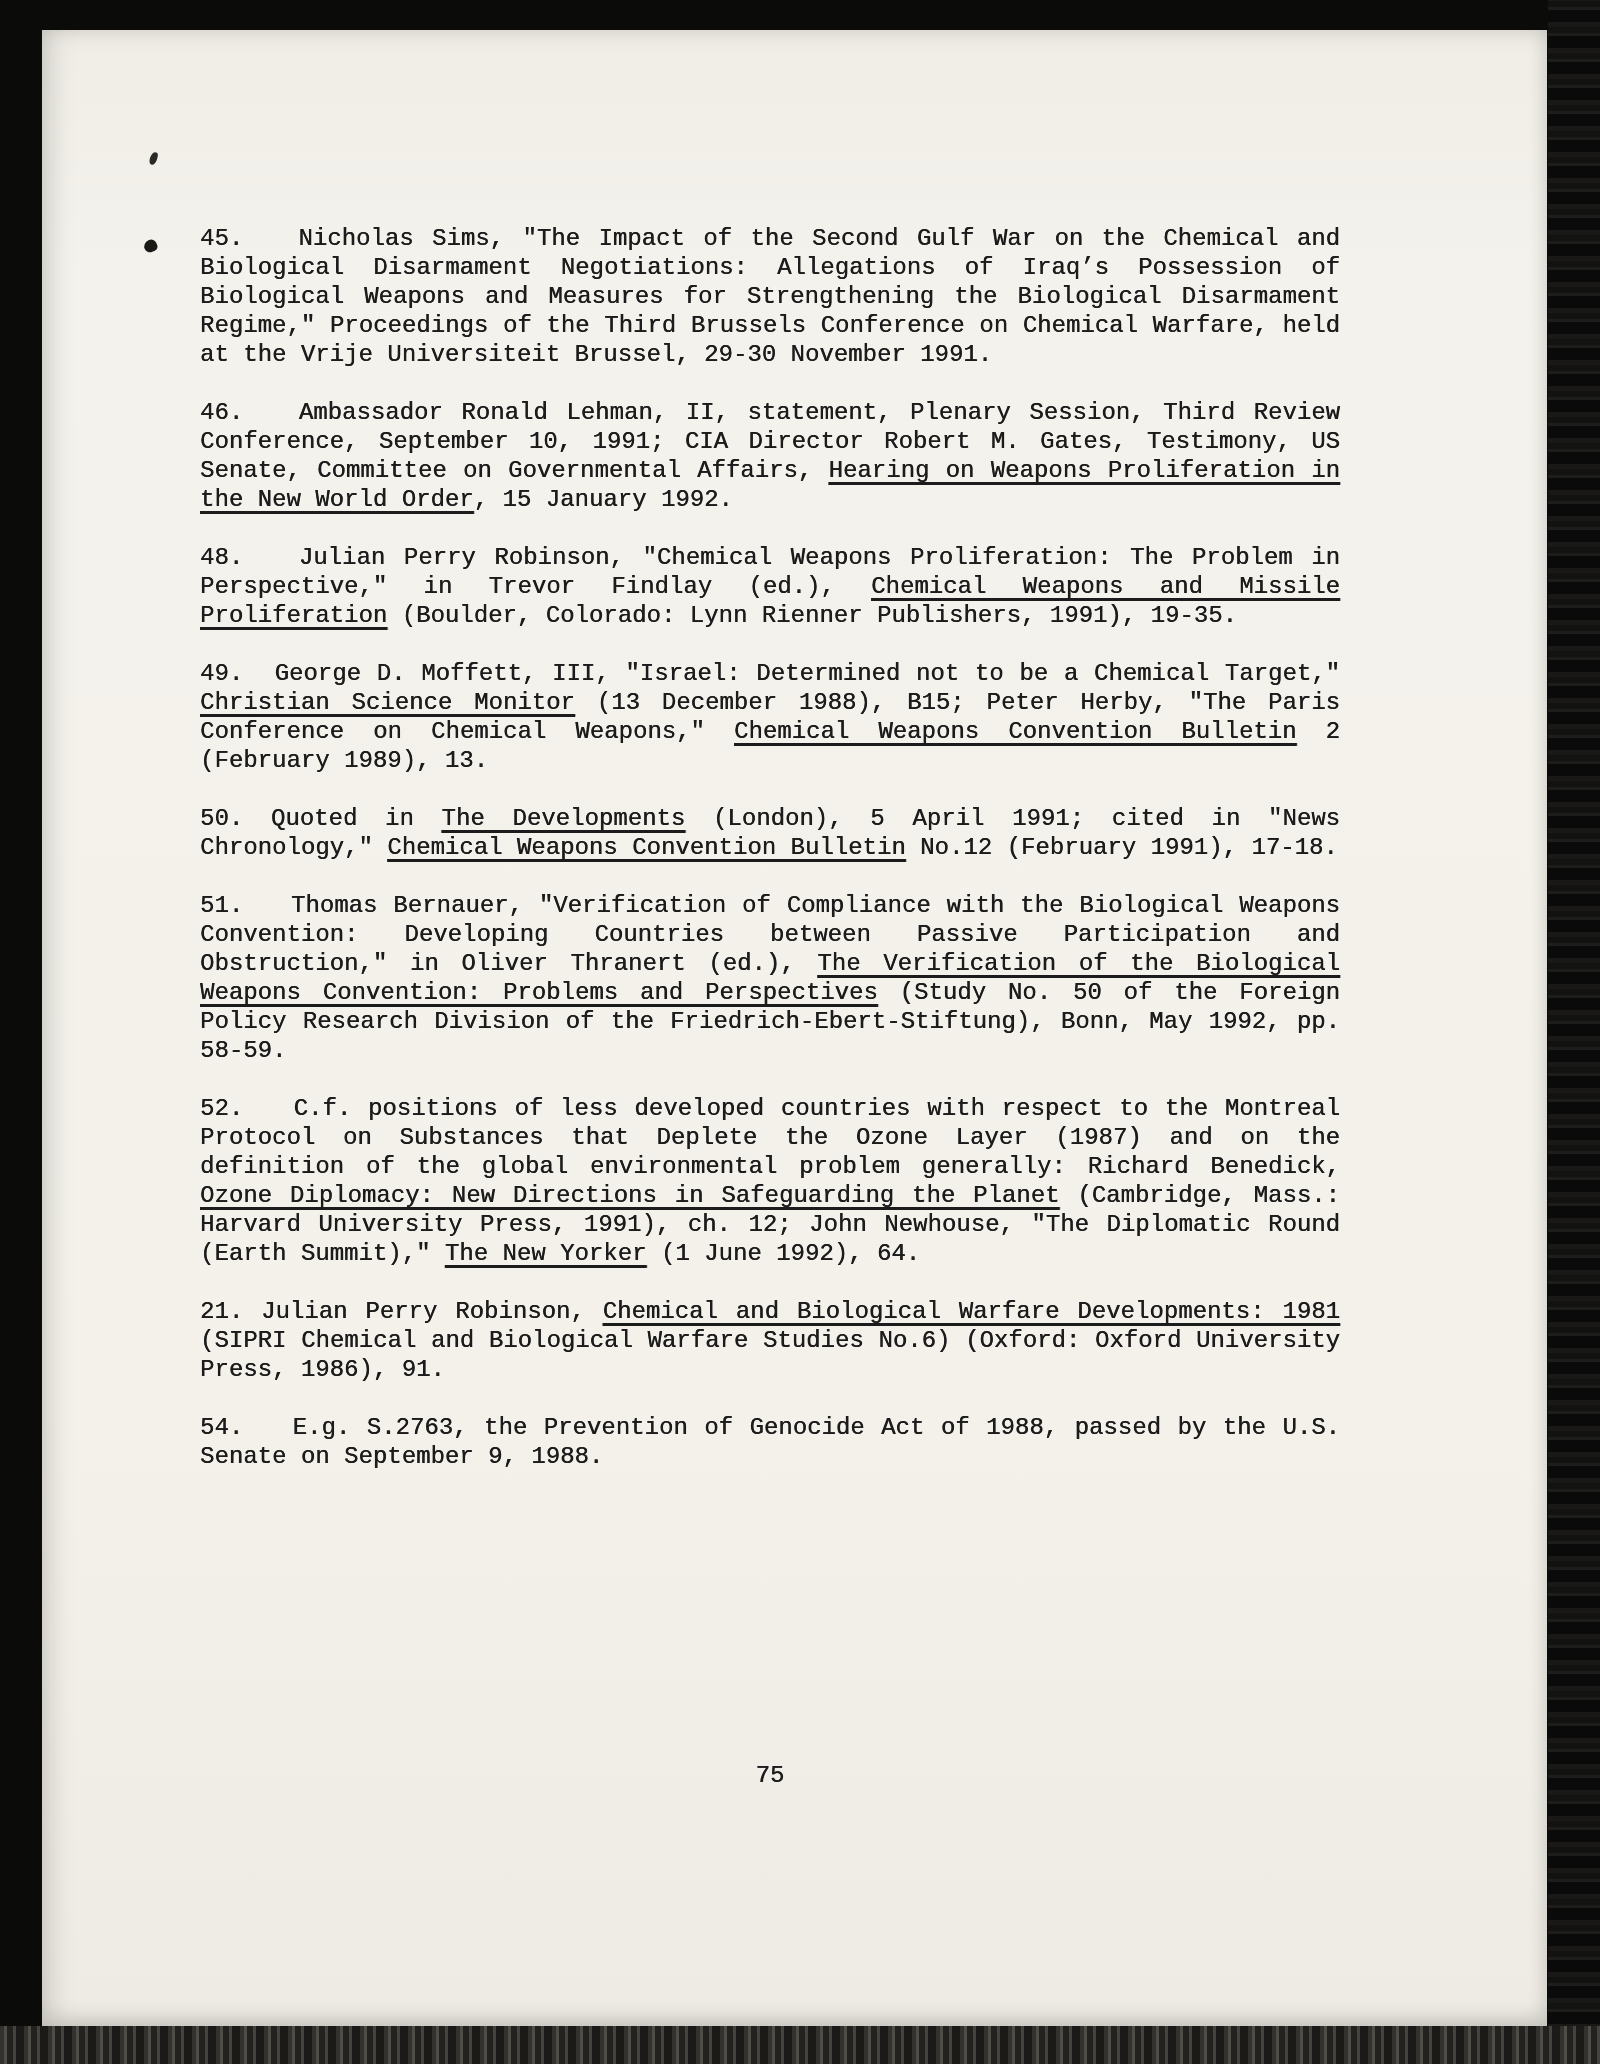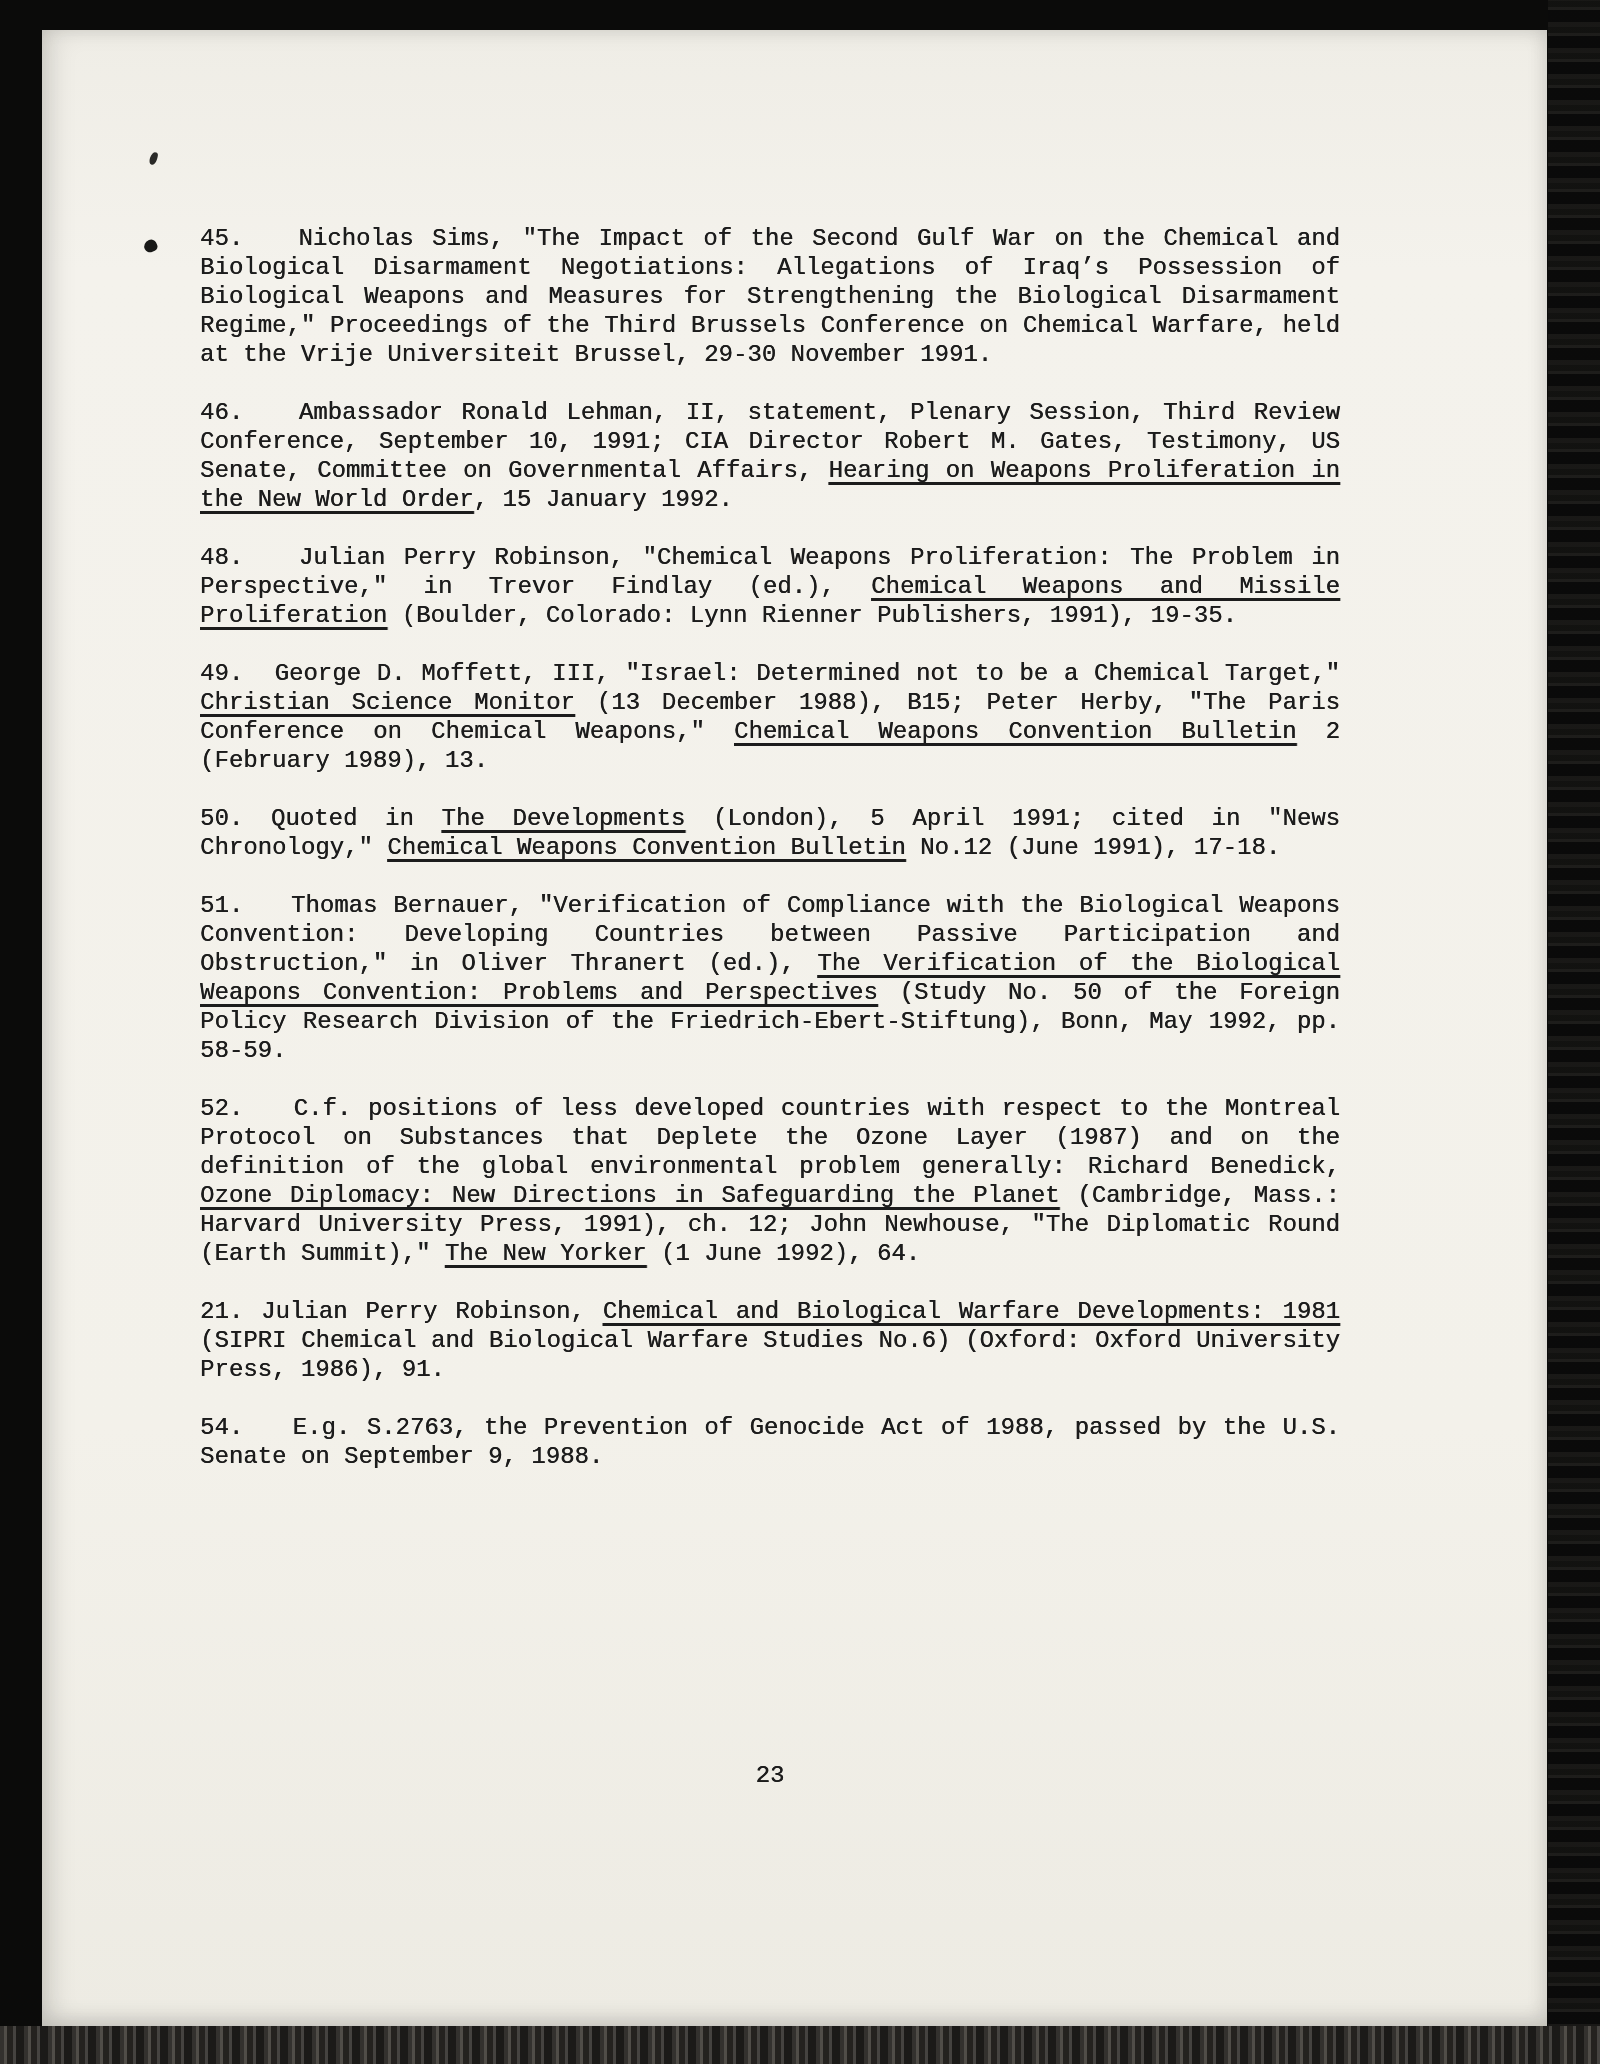--- a/index.html
+++ b/index.html
@@ -108,24 +108,24 @@
 
 <div class="paper">
   <div class="ink-speck-1"></div>
   <div class="ink-speck-2"></div>
 
   <div class="footnotes">
       <p class="footnote"><span>45.&nbsp;&nbsp; Nicholas Sims, "The Impact of the Second Gulf War on the Chemical and Biological Disarmament Negotiations: Allegations of Iraq’s Possession of Biological Weapons and Measures for Strengthening the Biological Disarmament Regime," Proceedings of the Third Brussels Conference on Chemical Warfare, held at the Vrije Universiteit Brussel, 29-30 November 1991.</span></p>
       <p class="footnote"><span>46.&nbsp;&nbsp; Ambassador Ronald Lehman, II, statement, Plenary Session, Third Review Conference, September 10, 1991; CIA Director Robert M. Gates, Testimony, US Senate, Committee on Governmental Affairs, </span><span class="u">Hearing on Weapons Proliferation in the New World Order</span><span>, 15 January 1992.</span></p>
       <p class="footnote"><span>48.&nbsp;&nbsp; Julian Perry Robinson, "Chemical Weapons Proliferation: The Problem in Perspective," in Trevor Findlay (ed.), </span><span class="u">Chemical Weapons and Missile Proliferation</span><span> (Boulder, Colorado: Lynn Rienner Publishers, 1991), 19-35.</span></p>
       <p class="footnote"><span>49.&nbsp; George D. Moffett, III, "Israel: Determined not to be a Chemical Target," </span><span class="u">Christian Science Monitor</span><span> (13 December 1988), B15; Peter Herby, "The Paris Conference on Chemical Weapons," </span><span class="u">Chemical Weapons Convention Bulletin</span><span> 2 (February 1989), 13.</span></p>
-      <p class="footnote"><span>50. Quoted in </span><span class="u">The Developments</span><span> (London), 5 April 1991; cited in "News Chronology," </span><span class="u">Chemical Weapons Convention Bulletin</span><span> No.12 (June 1991), 17-18.</span></p>
+      <p class="footnote"><span>50. Quoted in </span><span class="u">The Developments</span><span> (London), 5 April 1991; cited in "News Chronology," </span><span class="u">Chemical Weapons Convention Bulletin</span><span> No.12 (February 1991), 17-18.</span></p>
       <p class="footnote"><span>51.&nbsp;&nbsp; Thomas Bernauer, "Verification of Compliance with the Biological Weapons Convention: Developing Countries between Passive Participation and Obstruction," in Oliver Thranert (ed.), </span><span class="u">The Verification of the Biological Weapons Convention: Problems and Perspectives</span><span> (Study No. 50 of the Foreign Policy Research Division of the Friedrich-Ebert-Stiftung), Bonn, May 1992, pp. 58-59.</span></p>
       <p class="footnote"><span>52.&nbsp;&nbsp; C.f. positions of less developed countries with respect to the Montreal Protocol on Substances that Deplete the Ozone Layer (1987) and on the definition of the global environmental problem generally: Richard Benedick, </span><span class="u">Ozone Diplomacy: New Directions in Safeguarding the Planet</span><span> (Cambridge, Mass.: Harvard University Press, 1991), ch. 12; John Newhouse, "The Diplomatic Round (Earth Summit)," </span><span class="u">The New Yorker</span><span> (1 June 1992), 64.</span></p>
       <p class="footnote"><span>21. Julian Perry Robinson, </span><span class="u">Chemical and Biological Warfare Developments: 1981</span><span> (SIPRI Chemical and Biological Warfare Studies No.6) (Oxford: Oxford University Press, 1986), 91.</span></p>
       <p class="footnote"><span>54.&nbsp;&nbsp; E.g. S.2763, the Prevention of Genocide Act of 1988, passed by the U.S. Senate on September 9, 1988.</span></p>
     </div>
 
-  <div class="page-number">23</div>
+  <div class="page-number">75</div>
 </div>
 
 <div class="right-scan-edge"></div>
 <div class="bottom-scan-edge"></div>
 
 </body></html>

